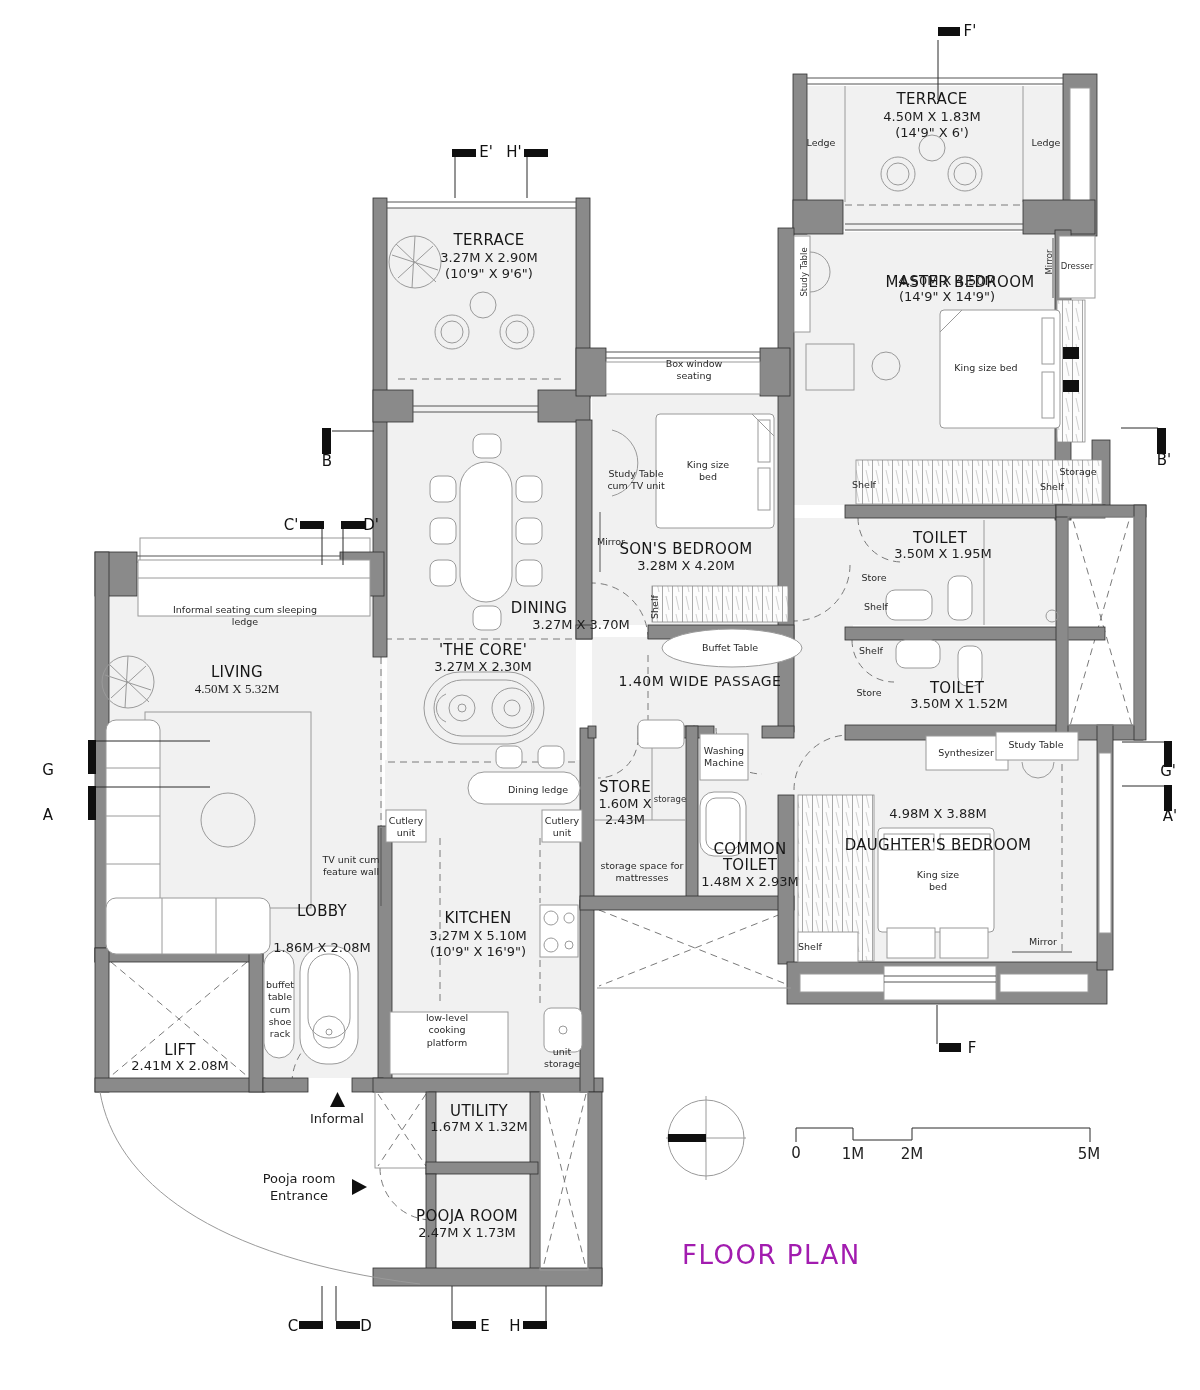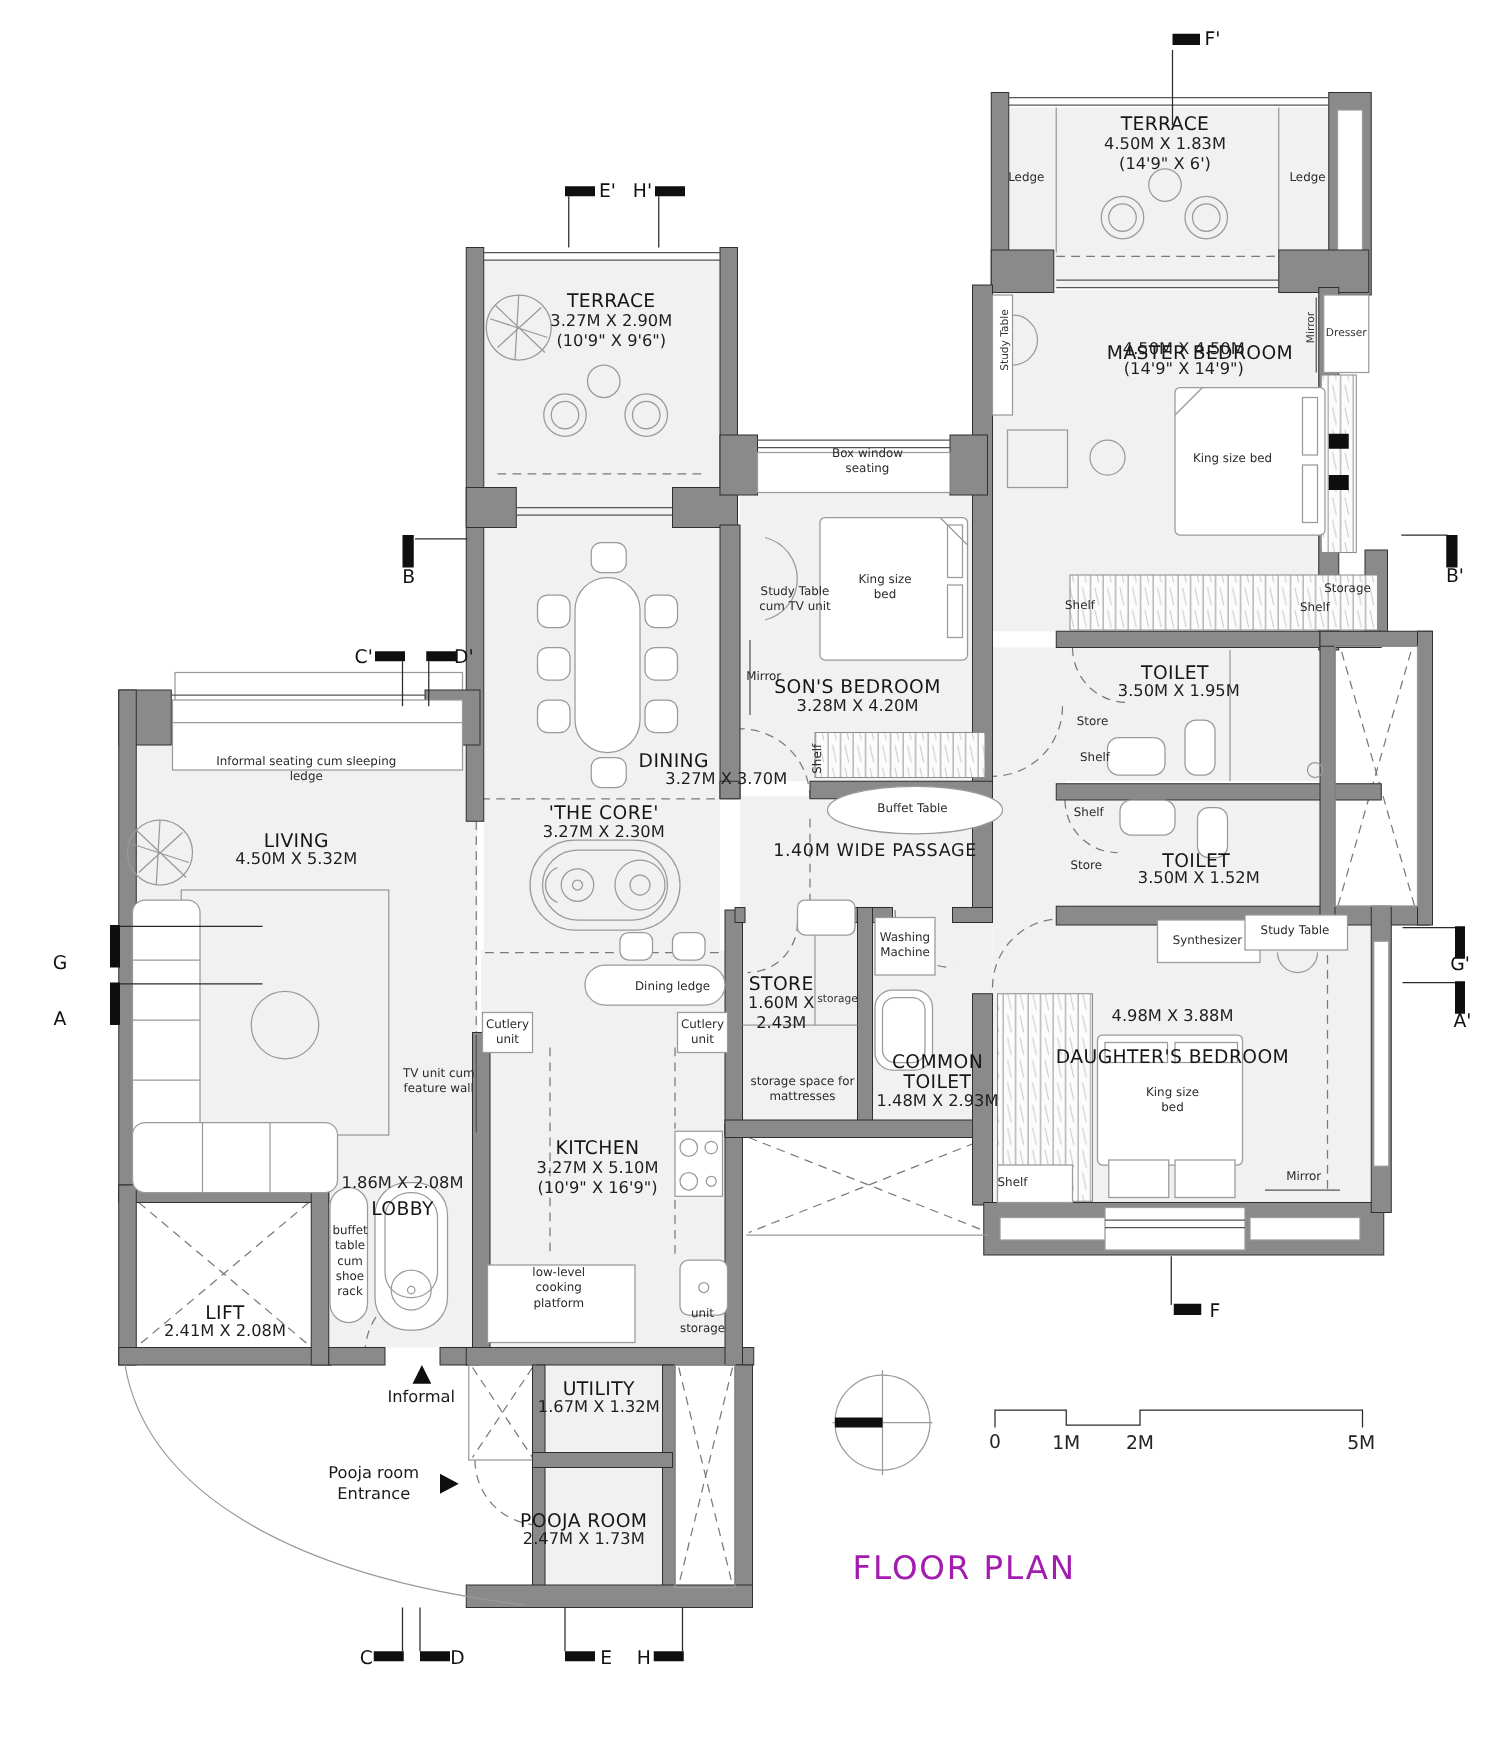--- a/index.html
+++ b/index.html
@@ -392,40 +392,40 @@
 
   <div class="lbl room-name" style="left:539px;top:609px;">DINING</div>
   <div class="lbl room-dims" style="left:541px;top:625px;margin-left:40px;">3.27M X 3.70M</div>
 
   <div class="lbl room-name" style="left:483px;top:651px;">'THE CORE'</div>
   <div class="lbl room-dims" style="left:483px;top:667px;">3.27M X 2.30M</div>
 
   <div class="lbl big-label" style="left:700px;top:681px;">1.40M WIDE PASSAGE</div>
 
   <div class="lbl room-name" style="left:237px;top:673px;">LIVING</div>
-  <div class="lbl room-dims" style="left:237px;top:689px;">4.50M X 5.32M</div>
+  <div class="lbl room-dims" style="left:237px;top:689px;font-family:Liberation Serif, serif;">4.50M X 5.32M</div>
 
   <div class="lbl room-name" style="left:940px;top:539px;">TOILET</div>
   <div class="lbl room-dims" style="left:943px;top:554px;">3.50M X 1.95M</div>
 
   <div class="lbl room-name" style="left:957px;top:689px;">TOILET</div>
   <div class="lbl room-dims" style="left:959px;top:704px;">3.50M X 1.52M</div>
 
   <div class="lbl room-name" style="left:938px;top:798px;margin-top:48px;">DAUGHTER'S BEDROOM</div>
   <div class="lbl room-dims" style="left:938px;top:814px;">4.98M X 3.88M</div>
 
   <div class="lbl room-name" style="left:625px;top:788px;">STORE</div>
   <div class="lbl room-dims" style="left:625px;top:804px;">1.60M X</div>
   <div class="lbl room-dims" style="left:625px;top:820px;">2.43M</div>
 
   <div class="lbl room-name" style="left:750px;top:850px;">COMMON</div>
   <div class="lbl room-name" style="left:750px;top:866px;">TOILET</div>
   <div class="lbl room-dims" style="left:750px;top:882px;">1.48M X 2.93M</div>
 
-  <div class="lbl room-name" style="left:322px;top:968px;">LOBBY</div>
+  <div class="lbl room-name" style="left:322px;top:912px;">LOBBY</div>
   <div class="lbl room-dims" style="left:322px;top:948px;">1.86M X 2.08M</div>
 
   <div class="lbl room-name" style="left:478px;top:919px;">KITCHEN</div>
   <div class="lbl room-dims" style="left:478px;top:936px;">3.27M X 5.10M</div>
   <div class="lbl room-dims" style="left:478px;top:952px;">(10'9" X 16'9")</div>
 
   <div class="lbl room-name" style="left:180px;top:1051px;">LIFT</div>
   <div class="lbl room-dims" style="left:180px;top:1066px;">2.41M X 2.08M</div>
 
   <div class="lbl room-name" style="left:479px;top:1112px;">UTILITY</div>

